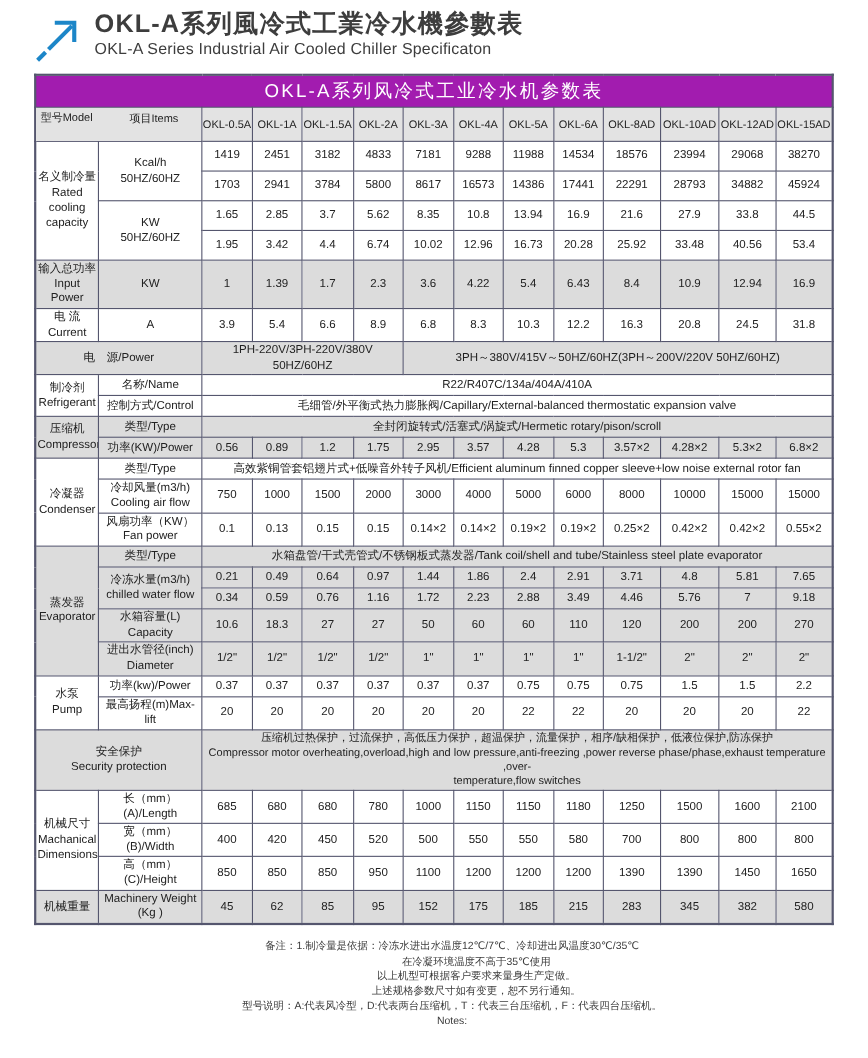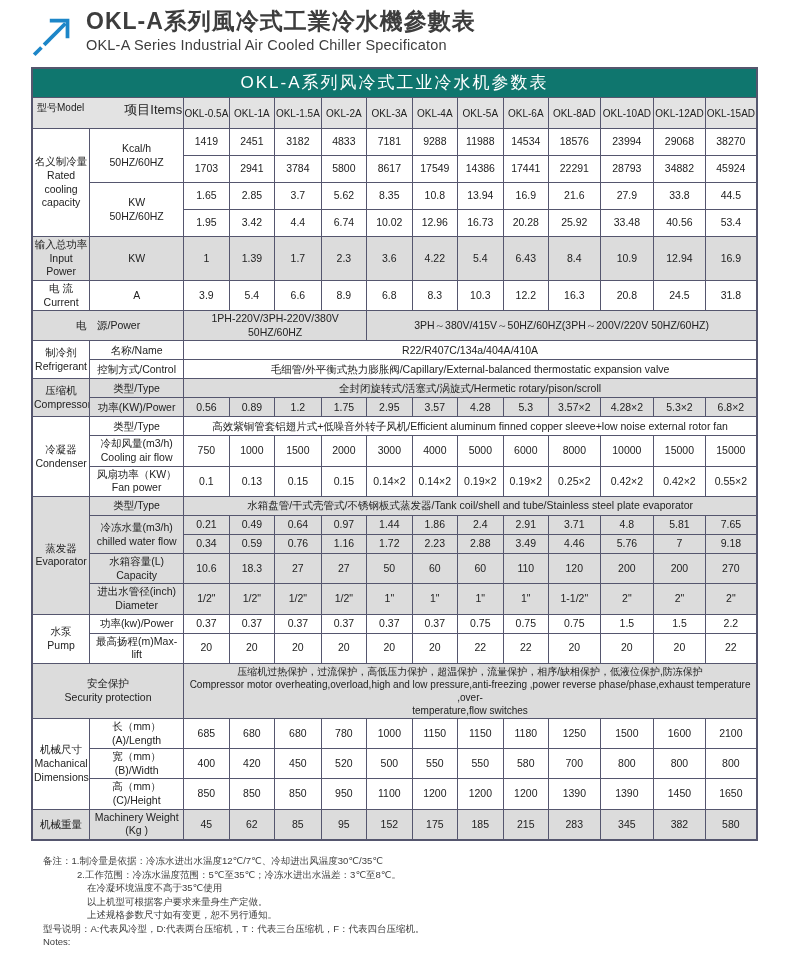--- a/index.html
+++ b/index.html
@@ -18,34 +18,34 @@
   .title-en { font-size:14.5px; color:#3d3d3d; margin-top:1px; letter-spacing:0.2px; }
 
   
   .tbl-wrap { margin:7px 0 0 31px; }
   table.spec { border-collapse:collapse; table-layout:fixed; width:727px;
                border:2px solid #55566e; font-size:10.5px; color:#222; }
   table.spec td { border:1px solid #55566e; text-align:center; vertical-align:middle;
                   padding:1px 1px; line-height:1.3; white-space:pre-line; overflow:hidden; }
   table.spec tr { height:19px; }
   table.spec tr.tall { height:27px; }
-  td.cap { background:#0f766e; color:#ffffff; font-size:17px; height:26px;
+  td.cap { background:#a21caf; color:#ffffff; font-size:17px; height:26px;
            letter-spacing:2px; font-weight:normal; }
   tr.head-row td { background:#e3e3e3; height:28px; font-size:10px; padding:1px 0; }
   tr.shade td { background:#dcdcdc; }
   td.left { text-align:left; padding:3px 6px; line-height:1.42; font-size:10px; }
   td.corner { position:relative; background:#e3e3e3;
               background-image:linear-gradient(to bottom right,
                 transparent calc(50% - 0.7px), #55566e calc(50% - 0.7px),
                 #55566e calc(50% + 0.7px), transparent calc(50% + 0.7px)); }
   .corner-model { position:absolute; left:4px; bottom:14px; font-size:10px; }
-  .corner-items { position:absolute; right:1px; top:4px; font-size:13px; }
+  .corner-items { position:absolute; right:21px; top:4px; font-size:10px; }
 
   
-  .notes { margin:13px 0 0 43px; font-size:9.5px; color:#3c3c3c; line-height:13.5px; }
+  .notes { margin:13px 0 0 33px; font-size:9.5px; color:#3c3c3c; line-height:13.5px;text-align:center; }
   .notes div { white-space:nowrap; }
   .ind1 { padding-left:34px; }
   .ind2 { padding-left:44px; }
   .notes-en { margin-top:0; }
 </style>
 </head>
 <body>
 
 <div class="page">
 
@@ -117,21 +117,21 @@
             <td>23994</td>
             <td>29068</td>
             <td>38270</td>
           </tr>
           <tr class="tall">
             <td>1703</td>
             <td>2941</td>
             <td>3784</td>
             <td>5800</td>
             <td>8617</td>
-            <td>17549</td>
+            <td>16573</td>
             <td>14386</td>
             <td>17441</td>
             <td>22291</td>
             <td>28793</td>
             <td>34882</td>
             <td>45924</td>
           </tr>
           <tr class="tall">
             <td rowspan="2">KW
 50HZ/60HZ</td>
@@ -442,21 +442,20 @@
             <td>382</td>
             <td>580</td>
           </tr>
         </tbody>
     </table>
   </div>
 
   <div class="notes">
     <div class="notes-zh">
       <div>备注：1.制冷量是依据：冷冻水进出水温度12℃/7℃、冷却进出风温度30℃/35℃</div>
-      <div class="ind1">2.工作范围：冷冻水温度范围：5℃至35℃；冷冻水进出水温差：3℃至8℃。</div>
       <div class="ind2">在冷凝环境温度不高于35℃使用</div>
       <div class="ind2">以上机型可根据客户要求来量身生产定做。</div>
       <div class="ind2">上述规格参数尺寸如有变更，恕不另行通知。</div>
       <div>型号说明：A:代表风冷型，D:代表两台压缩机，T：代表三台压缩机，F：代表四台压缩机。</div>
     </div>
     <div class="notes-en">
       <div>Notes:</div>
 
     </div>
   </div>

